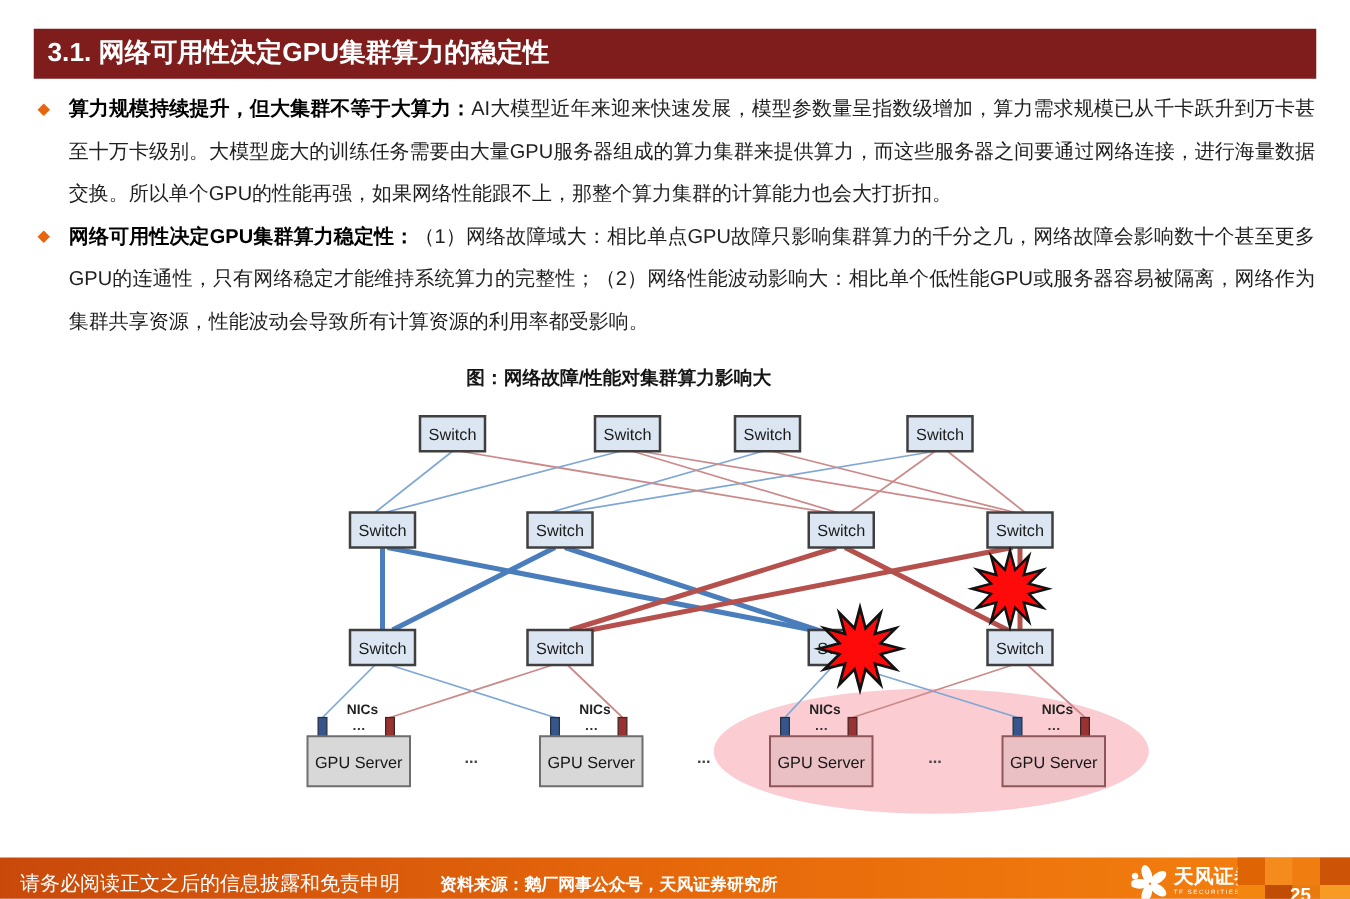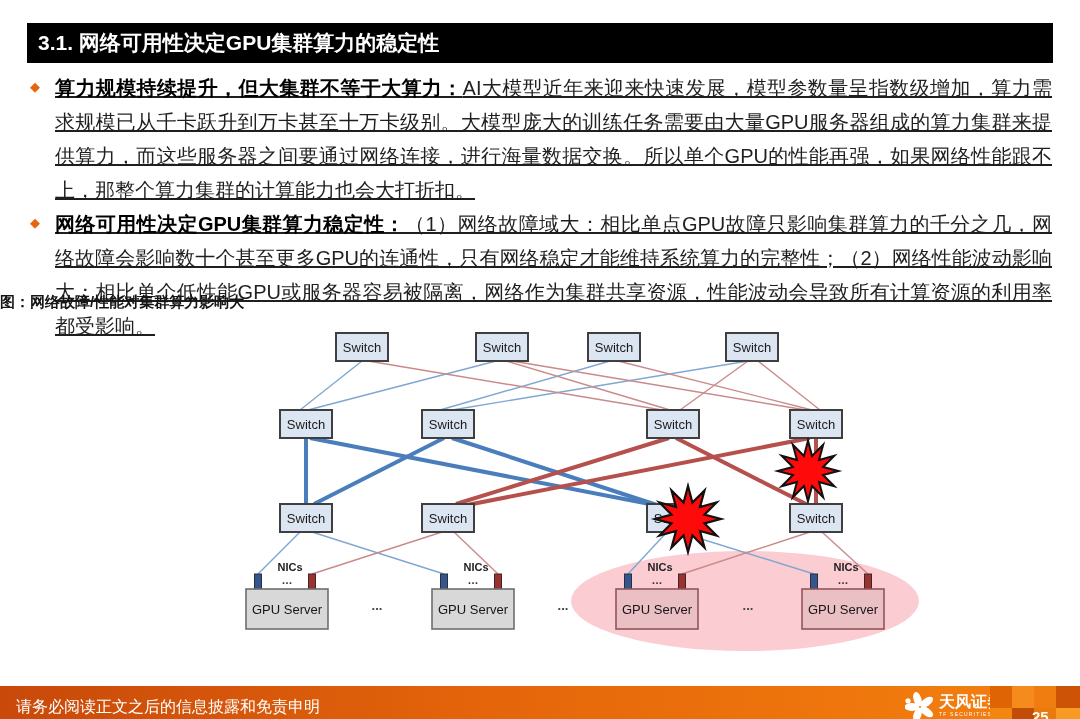--- a/index.html
+++ b/index.html
@@ -1,29 +1,29 @@
 <!DOCTYPE html>
 <html><head>
 <meta charset="utf-8">
 <style>
   html,body{margin:0;padding:0;}
   body{width:1080px;height:719px;position:relative;background:#ffffff;
        font-family:"Liberation Sans",sans-serif;overflow:hidden;}
 
   .titlebar{position:absolute;left:27px;top:23px;width:1026px;height:40px;
-            background:#000000;color:#fff;font-size:21px;font-weight:bold;
+            background:#7f1d1d;color:#fff;font-size:21px;font-weight:bold;
             line-height:40px;padding-left:11px;box-sizing:border-box;}
 
   .bullets{position:absolute;left:30px;top:71px;width:1022px;}
   .bullet{position:relative;padding-left:25px;}
   .dia{position:absolute;left:0;top:9px;color:#E8650F;font-size:13px;line-height:13px;}
-  .btxt{margin:0;font-size:20px;line-height:34px;color:#1f1f1f;text-align:justify;text-decoration:underline;}
+  .btxt{margin:0;font-size:16px;line-height:34px;color:#1f1f1f;text-align:justify;}
   .btxt b{color:#000;}
 
-  .figtitle{position:absolute;top:293px;left:0;width:990px;text-align:left;
+  .figtitle{position:absolute;top:293px;left:0;width:990px;text-align:center;
             font-size:15px;font-weight:bold;color:#151515;}
 
   svg.diagram{position:absolute;left:0;top:318px;}
   .swrect{fill:#DCE6F2;stroke:#3F3F3F;stroke-width:2;}
   .swtxt{font-size:13px;fill:#1a1a1a;text-anchor:middle;}
   .srvtxt{font-size:13px;fill:#161616;text-anchor:middle;}
   .nictxt{font-size:11px;font-weight:bold;fill:#222;text-anchor:middle;}
   .dots{font-size:11px;font-weight:bold;fill:#333;text-anchor:middle;}
   .gapdots{font-size:13px;font-weight:bold;fill:#444;text-anchor:middle;}
   .lnb{stroke:#7FA7D4;stroke-width:1.4;}
@@ -192,20 +192,21 @@
   <text class="gapdots" x="377" y="292">...</text>
   <text class="gapdots" x="563" y="292">...</text>
   <text class="gapdots" x="748" y="292">...</text>
 
   <use href="#burst" transform="translate(808,153) scale(0.92)"></use>
   <use href="#burst" transform="translate(688,201)"></use>
 </svg>
 
 <div class="footer">
   <span class="disc">请务必阅读正文之后的信息披露和免责申明</span>
+  <span class="src">资料来源：鹅厂网事公众号，天风证券研究所</span>
 
   <div class="logo">
     <svg width="30" height="31" viewBox="-15 -15 30 31">
       <g transform="rotate(-18)" fill="#ffffff">
         <ellipse cx="0" cy="-8.2" rx="3.9" ry="7.4" transform="rotate(0)"></ellipse>
         <ellipse cx="0" cy="-8.2" rx="3.9" ry="7.4" transform="rotate(72)"></ellipse>
         <ellipse cx="0" cy="-8.2" rx="3.9" ry="7.4" transform="rotate(144)"></ellipse>
         <ellipse cx="0" cy="-8.2" rx="3.9" ry="7.4" transform="rotate(216)"></ellipse>
         <ellipse cx="0" cy="-8.2" rx="3.9" ry="7.4" transform="rotate(288)"></ellipse>
         <circle cx="-9.5" cy="-9.5" r="2.6"></circle>

